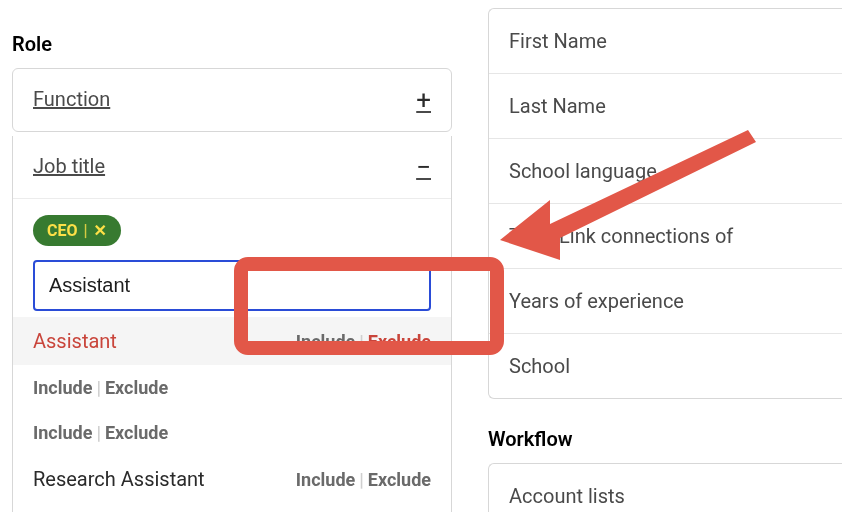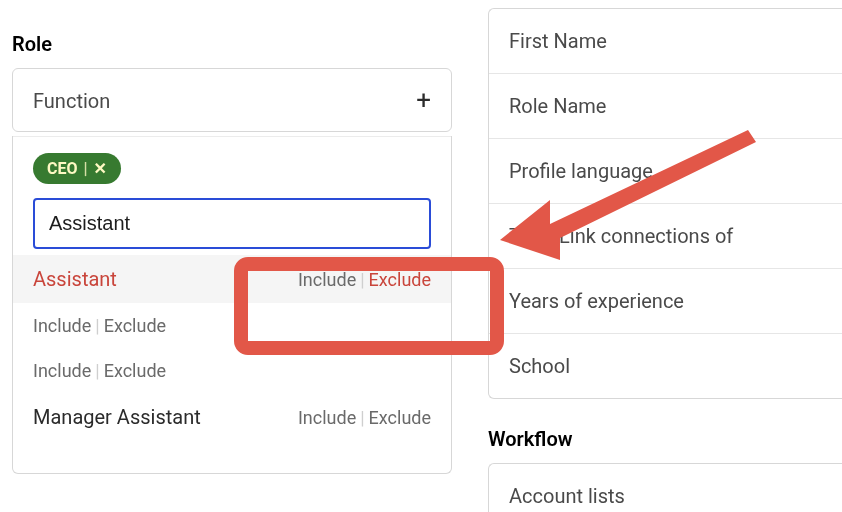--- a/index.html
+++ b/index.html
@@ -36,40 +36,41 @@
     margin-bottom: 12px;
   }
   .filter-card {
     border: 1px solid #d7d7d7;
     border-radius: 6px;
     margin-bottom: 4px;
     background: #fff;
   }
   .filter-header {
     display: flex;
-    align-items: flex-end;
+    align-items: flex-start;
     justify-content: space-between;
     padding: 18px 20px;
     font-size: 20px;
     color: #4a4a4a;
+    text-decoration: underline;
   }
   .filter-body {
     padding: 16px 20px 8px 20px;
     border-top: 1px solid #ececec;
   }
   .plus-icon, .minus-icon {
     font-size: 26px;
     color: #2b2b2b;
     line-height: 1;
   }
   .chip {
     display: inline-flex;
     align-items: center;
     background: #377a30;
-    color: #fef9c3;
+    color: #fde047;
     font-weight: 700;
     font-size: 16px;
     border-radius: 999px;
     padding: 6px 14px;
     margin-bottom: 14px;
   }
   .chip .sep {
     margin: 0 6px;
     opacity: 0.8;
   }
@@ -95,21 +96,21 @@
   }
   .suggest-item.hl {
     background: #f5f5f5;
   }
   .suggest-item .title.hl-red {
     color: #c9453b;
   }
   .actions {
     font-size: 18px;
     color: #6a6a6a;
-    font-weight: 400;
+    font-weight: 700;
   }
   .actions .sep {
     color: #cfcfcf;
     margin: 0 4px;
   }
   .actions .excl.hl-red {
     color: #c9453b;
   }
 
   
@@ -160,20 +161,24 @@
     <div class="section-label">Role</div>
 
     <div class="filter-card">
       <div class="filter-header">
         <span>Function</span>
         <span class="plus-icon">+</span>
       </div>
     </div>
 
     <div class="filter-card" style="border-top:none;border-top-left-radius:0;border-top-right-radius:0;">
+      <div class="filter-header">
+        <span>Job title</span>
+        <span class="minus-icon">−</span>
+      </div>
       <div class="filter-body">
         <div class="chip">
           <span>CEO</span>
           <span class="sep">|</span>
           <span>✕</span>
         </div>
         <div>
           <input class="search-box" type="text" value="Assistant" style="">
         </div>
         <div class="suggest-list" id="suggest-list">
@@ -181,34 +186,34 @@
               <span class="title hl-red">Assistant</span>
               <span class="actions"><span>Include</span><span class="sep">|</span><span class="excl hl-red">Exclude</span></span>
             </div>
             <div class="suggest-item">
               <span class="actions"><span>Include</span><span class="sep">|</span><span class="excl">Exclude</span></span>
             </div>
             <div class="suggest-item">
               <span class="actions"><span>Include</span><span class="sep">|</span><span class="excl">Exclude</span></span>
             </div>
             <div class="suggest-item">
-              <span class="title">Manager Assistant</span>
+              <span class="title">Research Assistant</span>
               <span class="actions"><span>Include</span><span class="sep">|</span><span class="excl">Exclude</span></span>
             </div>
             <div class="suggest-item"></div>
           </div>
       </div>
     </div>
   </div>
 
   <div class="right">
     <div class="right-group" id="right-group-1">
         <div class="right-item">First Name</div>
-        <div class="right-item">Role Name</div>
-        <div class="right-item">Profile language</div>
+        <div class="right-item">Last Name</div>
+        <div class="right-item">School language</div>
         <div class="right-item">TeamLink connections of</div>
         <div class="right-item">Years of experience</div>
         <div class="right-item">School</div>
       </div>
     <div class="section-label" style="margin-top:14px;">Workflow</div>
     <div class="right-group" id="right-group-2">
         <div class="right-item">Account lists</div>
       </div>
   </div>
 </div>

